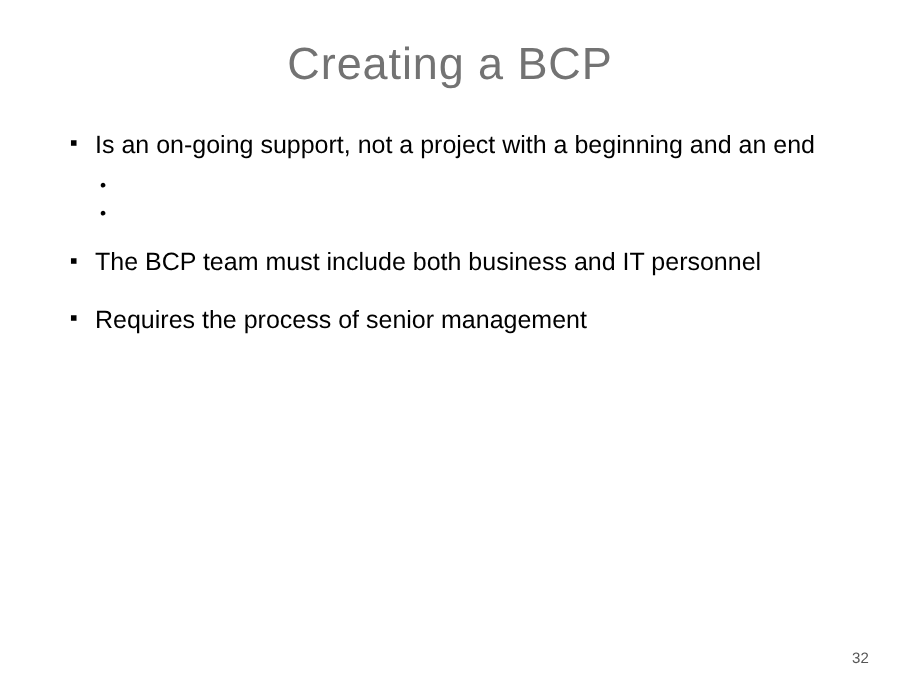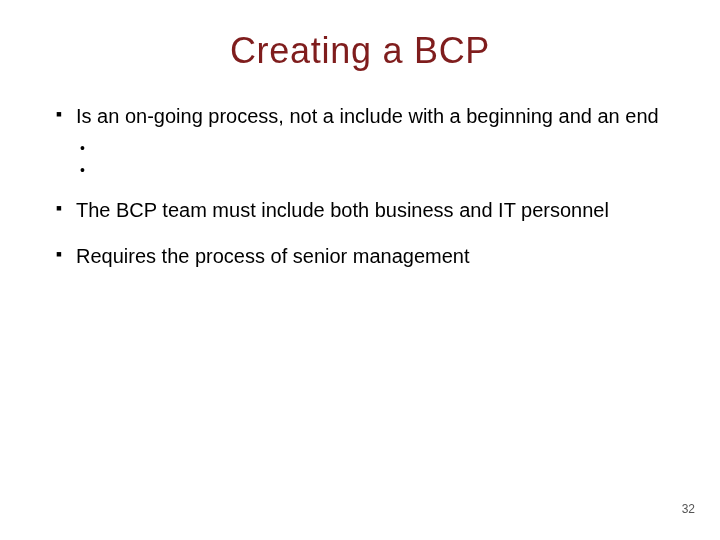--- a/index.html
+++ b/index.html
@@ -23,21 +23,21 @@
       padding: 30px 50px 30px 50px;
       display: flex;
       flex-direction: column;
       position: relative;
     }
 
     .slide-title {
       text-align: center;
       font-size: 36px;
       font-weight: normal;
-      color: #7f1d1d;
+      color: #737373;
       margin-bottom: 30px;
       letter-spacing: 0.02em;
     }
 
     .content-area {
       display: flex;
       flex-direction: column;
       gap: 18px;
       flex: 1;
     }
@@ -88,38 +88,38 @@
     }
 
     .sub-bullet-text {
       font-size: 14px;
       color: #000000;
       line-height: 1.5;
     }
 
     .page-number {
       position: absolute;
-      bottom: 24px;
+      bottom: 7px;
       right: 25px;
       font-size: 12px;
       color: #555555;
     }
   </style>
 </head>
 <body>
 
 <div class="slide-container">
   <h1 class="slide-title">Creating a BCP</h1>
 
   <div class="content-area">
 
     <div class="bullet-item">
       <span class="bullet-symbol">▪</span>
       <div style="flex:1;">
-        <span class="bullet-text">Is an on-going process, not a include with a beginning and an end</span>
+        <span class="bullet-text">Is an on-going support, not a project with a beginning and an end</span>
         <div class="sub-bullets">
           <div class="sub-bullet-item">
             <span class="sub-bullet-symbol">•</span>
           </div>
           <div class="sub-bullet-item">
             <span class="sub-bullet-symbol">•</span>
           </div>
         </div>
       </div>
     </div>

